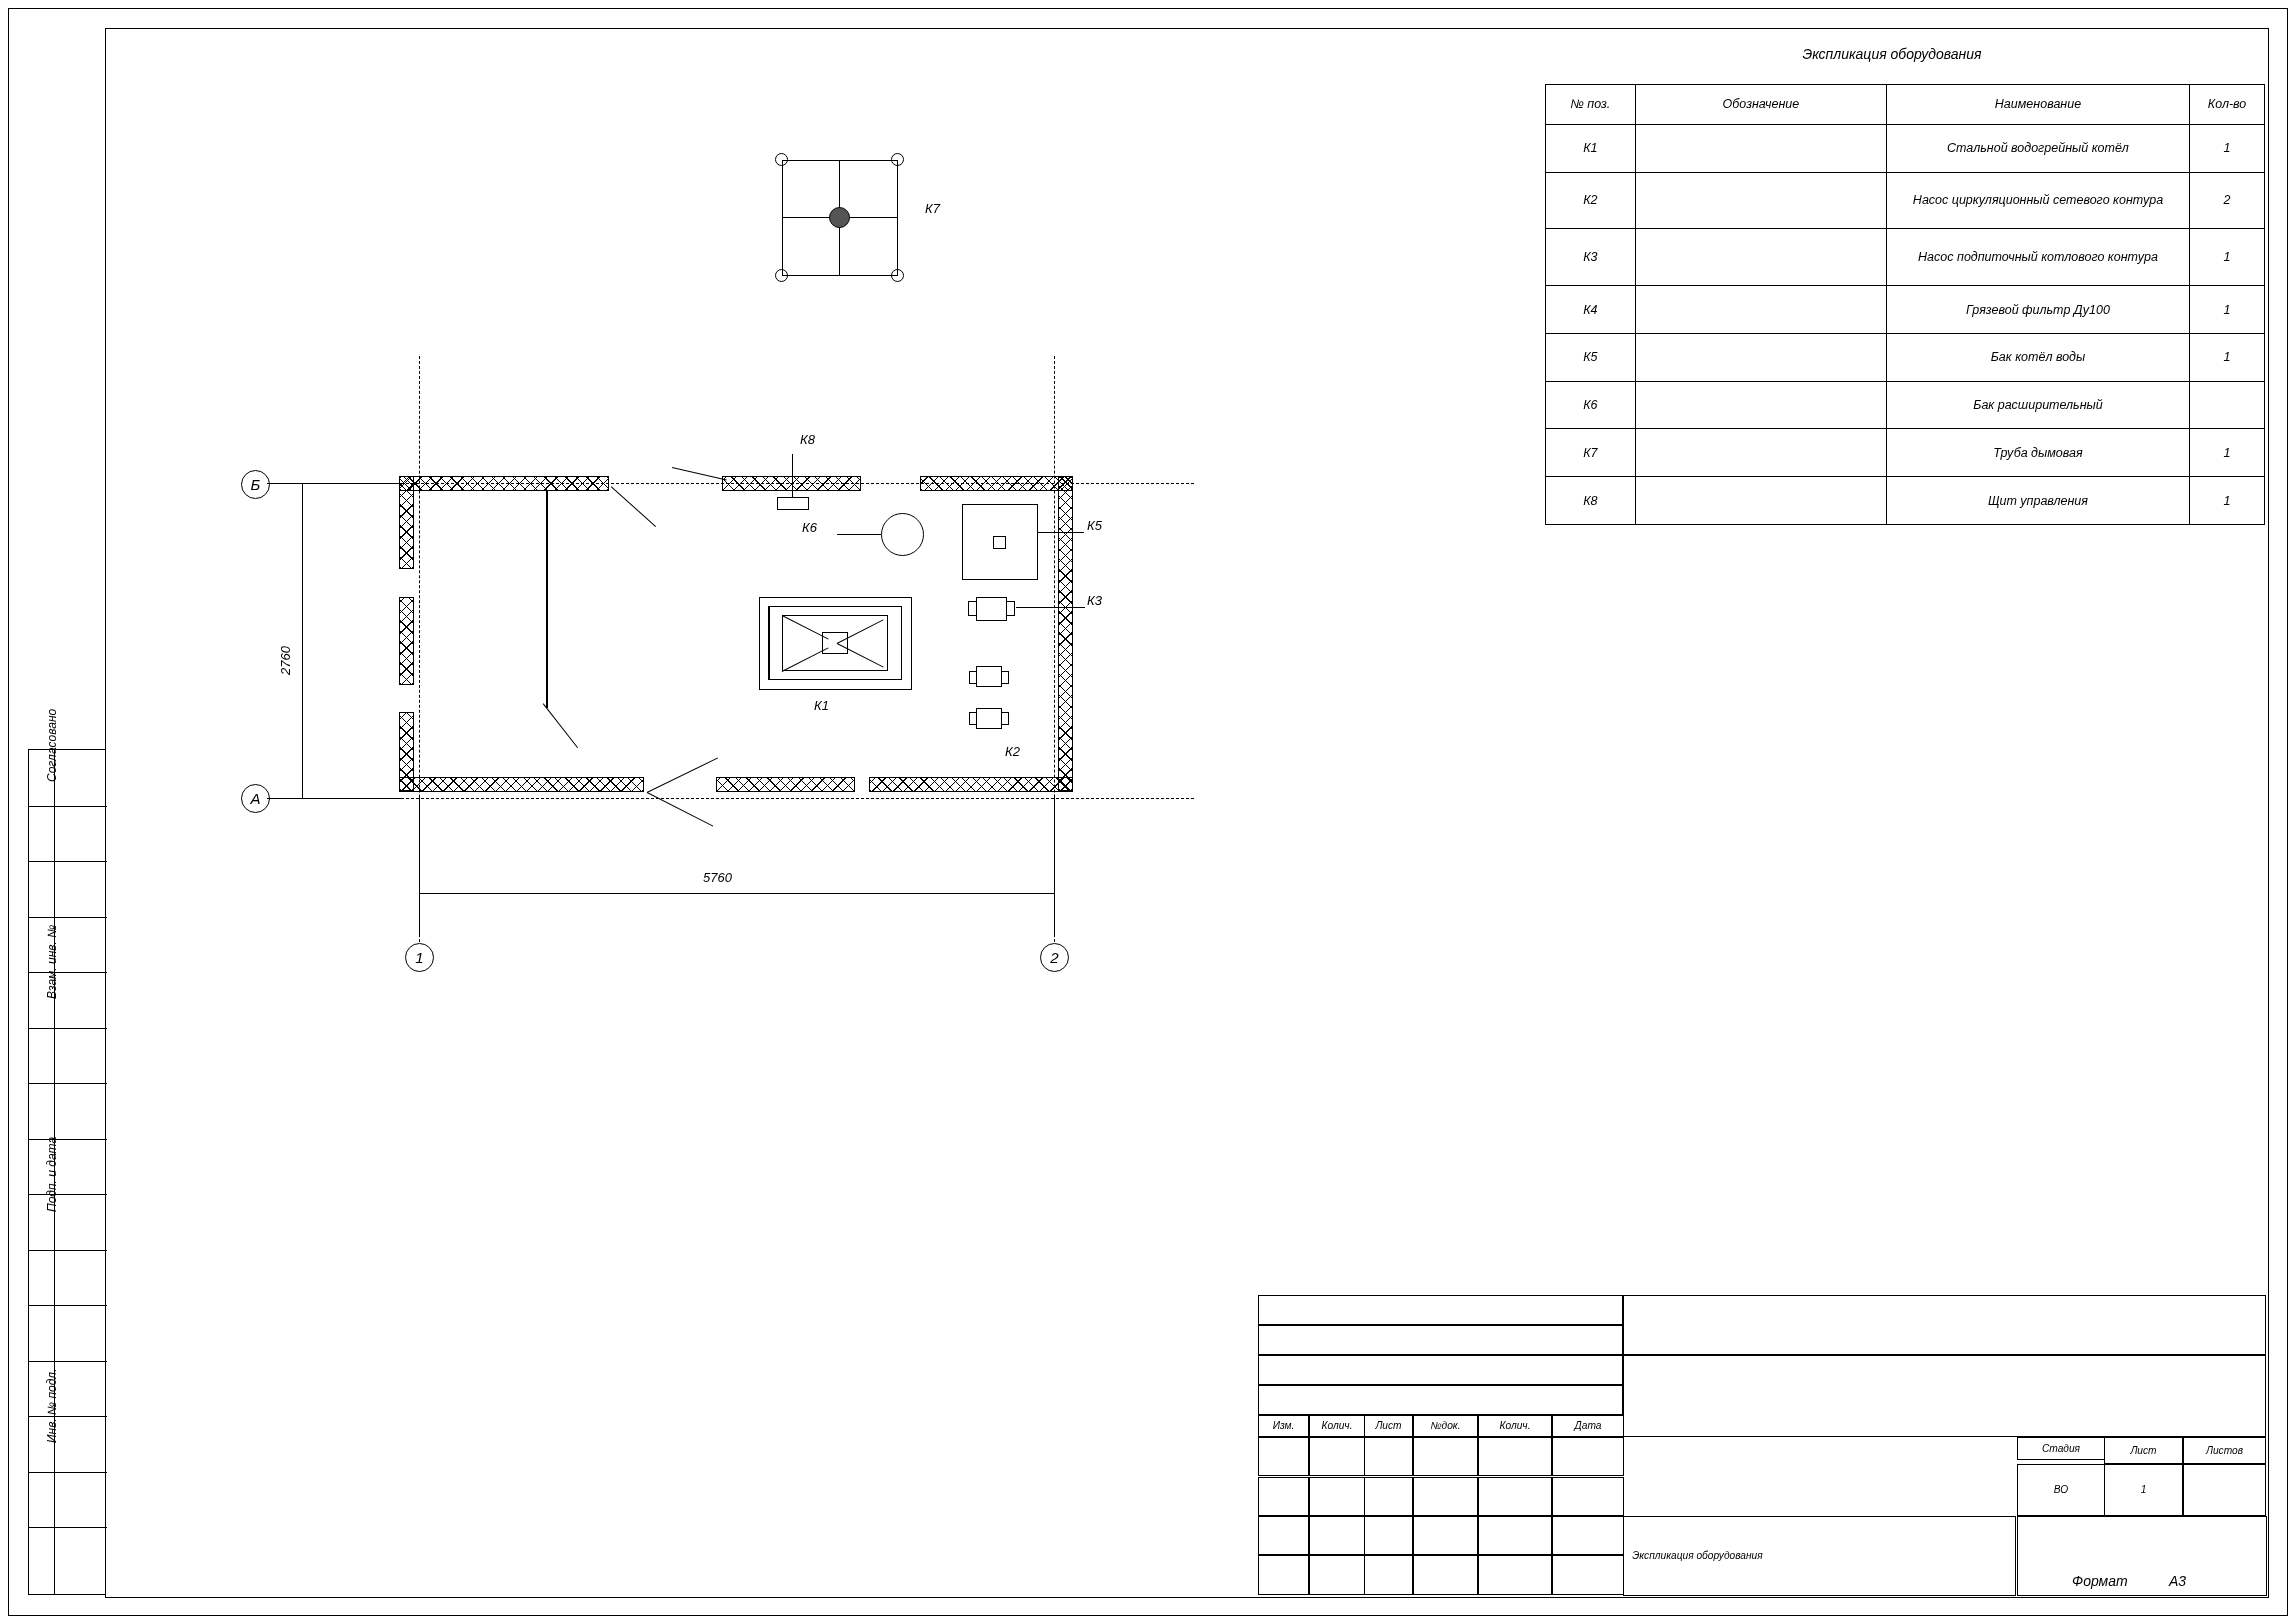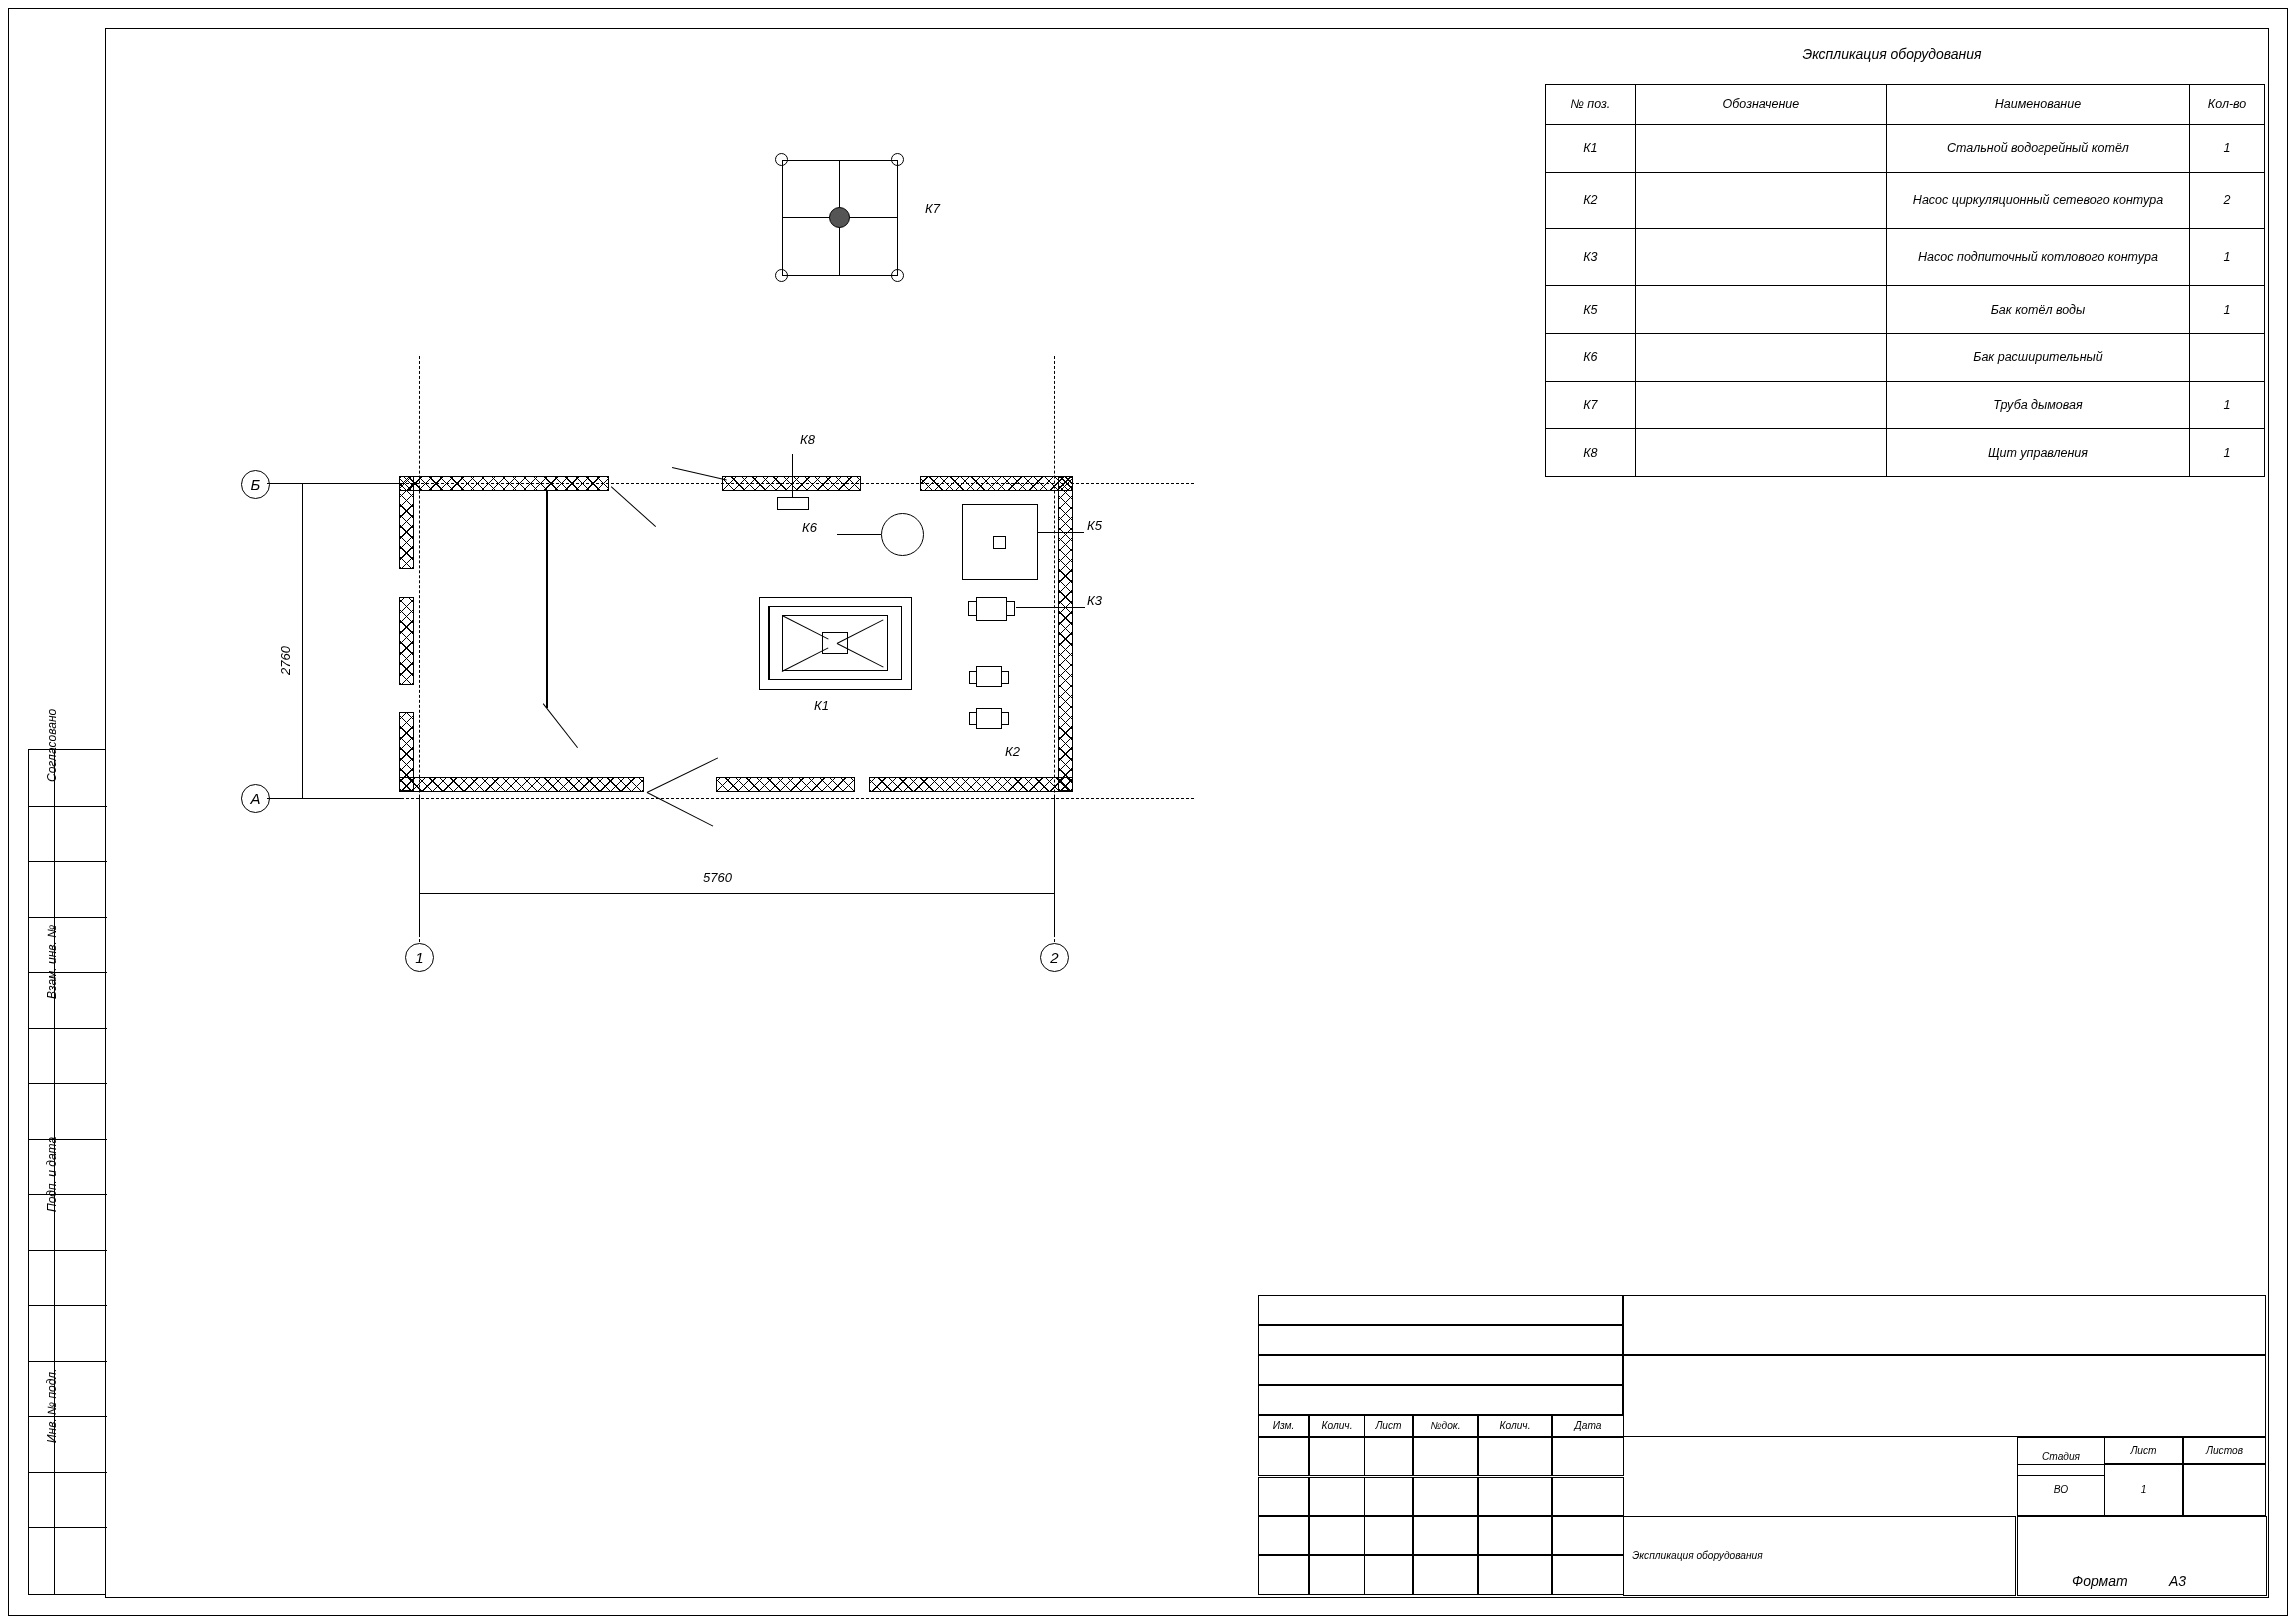--- a/index.html
+++ b/index.html
@@ -208,20 +208,26 @@
         <td>Насос циркуляционный сетевого контура</td>
         <td>2</td>
       </tr>
       <tr>
         <td style="height:52px;">К3</td>
         <td></td>
         <td>Насос подпиточный котлового контура</td>
         <td>1</td>
       </tr>
       <tr>
+        <td style="height:43px;">К4</td>
+        <td></td>
+        <td>Грязевой фильтр Ду100</td>
+        <td>1</td>
+      </tr>
+      <tr>
         <td style="height:43px;">К5</td>
         <td></td>
         <td>Бак котёл воды</td>
         <td>1</td>
       </tr>
       <tr>
         <td style="height:43px;">К6</td>
         <td></td>
         <td>Бак расширительный</td>
         <td></td>
@@ -370,21 +376,21 @@
     <div class="cell" style="left:51px;top:260px; width:56px; height:40px;"></div>
     <div class="cell" style="left:106px;top:260px; width:49px; height:40px;"></div>
     <div class="cell" style="left:155px;top:260px; width:65px; height:40px;"></div>
     <div class="cell" style="left:220px;top:260px; width:74px; height:40px;"></div>
     <div class="cell" style="left:294px;top:260px; width:72px; height:40px;"></div>
 
     <div class="cell" style="left:365px; top:0;   width:643px; height:60px;"></div>
     <div class="cell" style="left:365px; top:60px; width:643px; height:82px;"></div>
 
 
-    <div class="cell" style="left:759px; top:142px; width:88px; height:39px;">Стадия</div>
+    <div class="cell" style="left:759px; top:142px; width:88px; height:23px;">Стадия</div>
     <div class="cell" style="left:846px; top:142px; width:79px; height:27px;">Лист</div>
     <div class="cell" style="left:925px; top:142px; width:83px; height:27px;">Листов</div>
 
     <div class="cell mid" style="left:759px; top:169px; width:88px; height:52px;">ВО</div>
     <div class="cell mid" style="left:846px; top:169px; width:79px; height:52px;">1</div>
     <div class="cell mid" style="left:925px; top:169px; width:83px; height:52px;"></div>
 
     <div class="cell big" style="left:365px; top:221px; width:393px; height:80px; justify-content:flex-start; padding-left:8.3px;">Экспликация оборудования</div>
     <div class="cell" style="left:759px; top:221px; width:250px; height:80px;"></div>
   </div>

